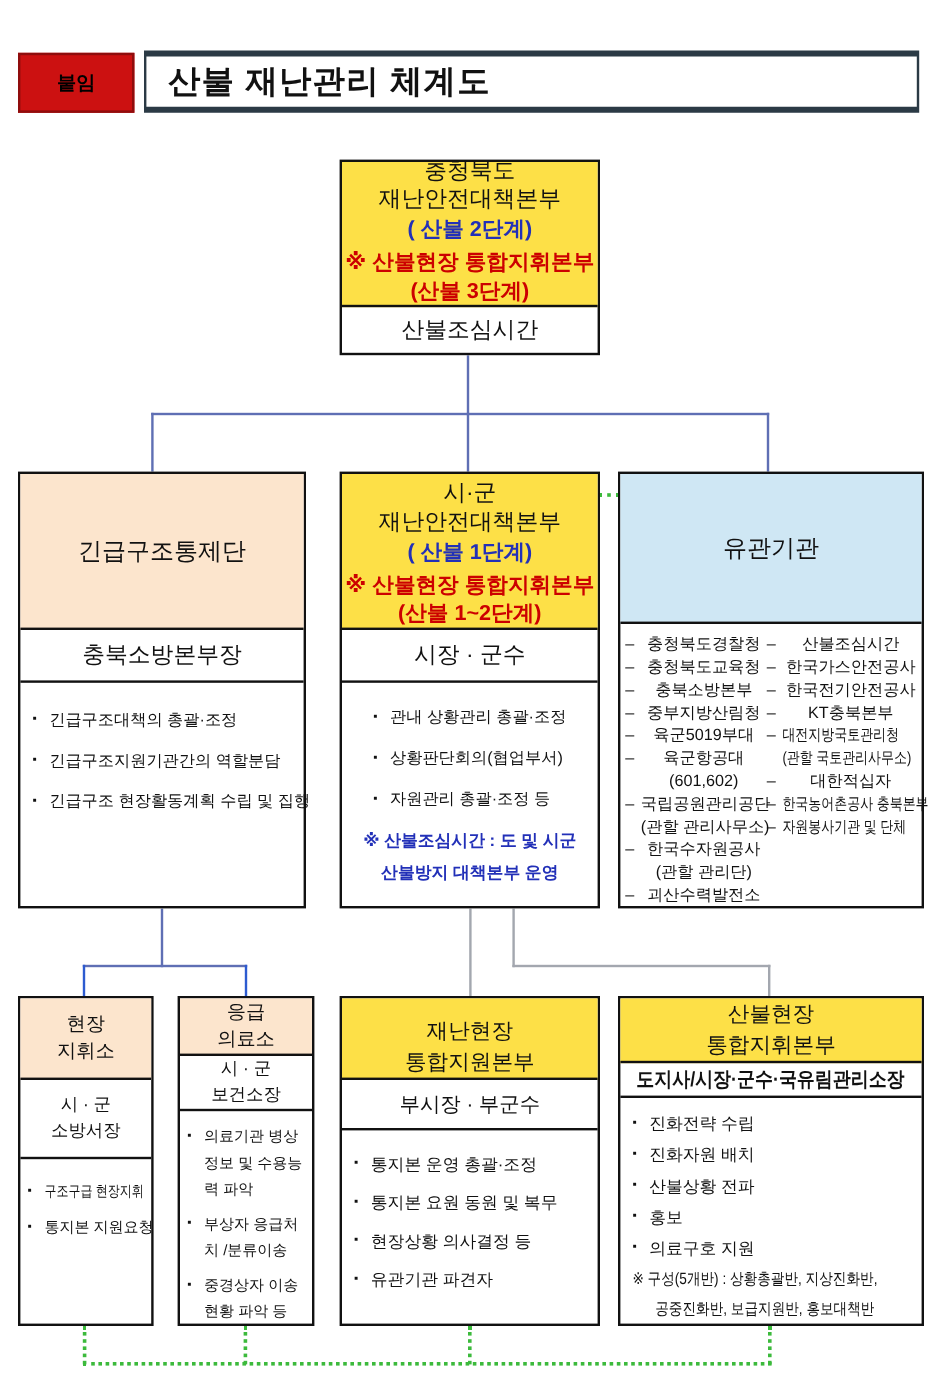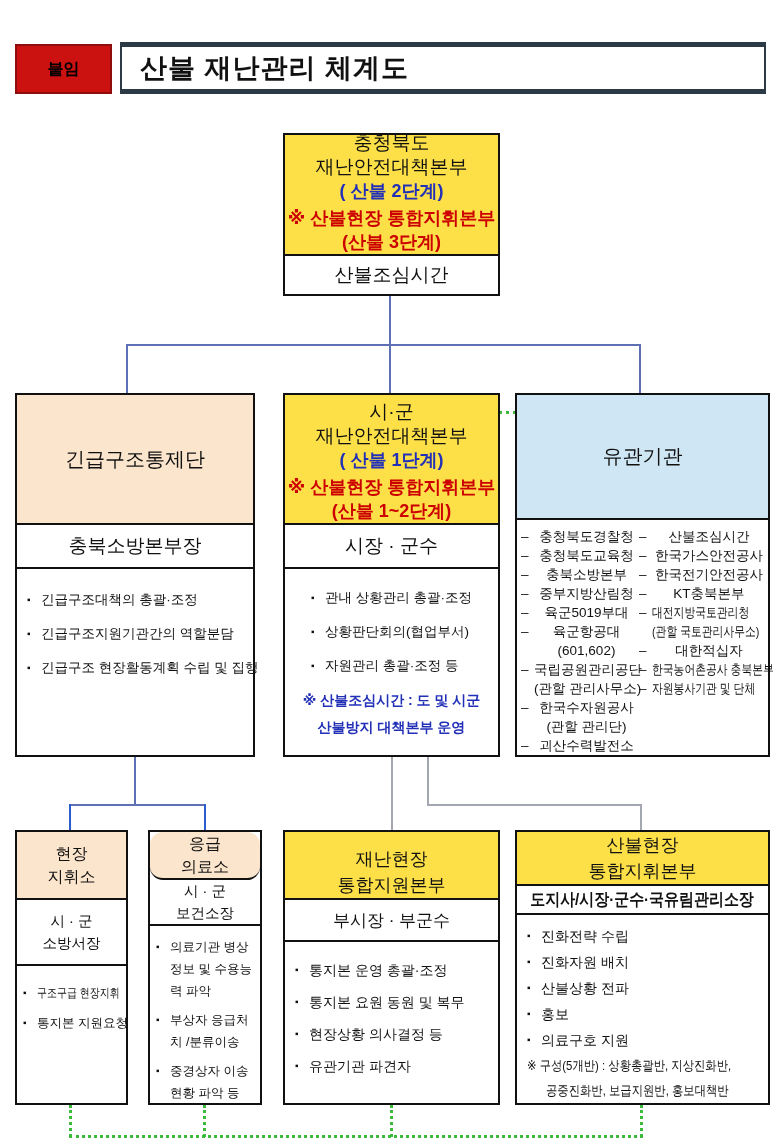--- a/index.html
+++ b/index.html
@@ -172,21 +172,21 @@
     <div class="sec" style="flex:1;justify-content:flex-start;align-items:flex-start;padding:12px 2px 0 6px;">
       <ul class="blist" style="font-size:12.5px;line-height:30px;white-space:nowrap;">
 
       <li class="squeeze"><span>구조구급 현장지휘</span></li>
           <li><span>통지본 지원요청</span></li>
         </ul>
     </div>
   </div>
 
   <div class="box" style="left:148px;top:830px;width:114px;height:275px;">
-    <div class="sec peach bline" style="height:68px;font-size:16px;line-height:23px;border-radius:13px;">
+    <div class="sec peach bline" style="height:68px;font-size:16px;line-height:23px;">
       <div>응급</div>
       <div>의료소</div>
     </div>
     <div class="sec bline" style="height:66px;font-size:14.5px;line-height:22px;">
       <div>시 · 군</div>
       <div>보건소장</div>
     </div>
     <div class="sec" style="flex:1;justify-content:flex-start;align-items:flex-start;padding:10px 2px 0 6px;">
       <ul class="blist" style="font-size:12.5px;line-height:22px;">
 

